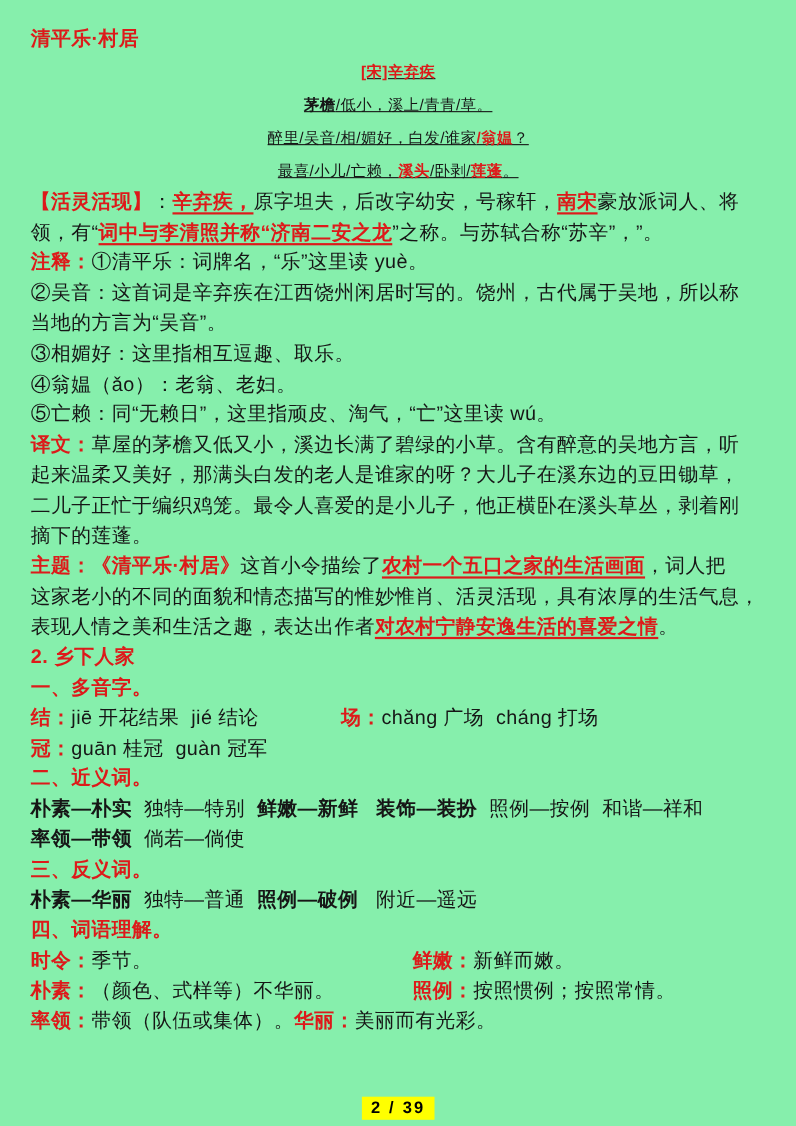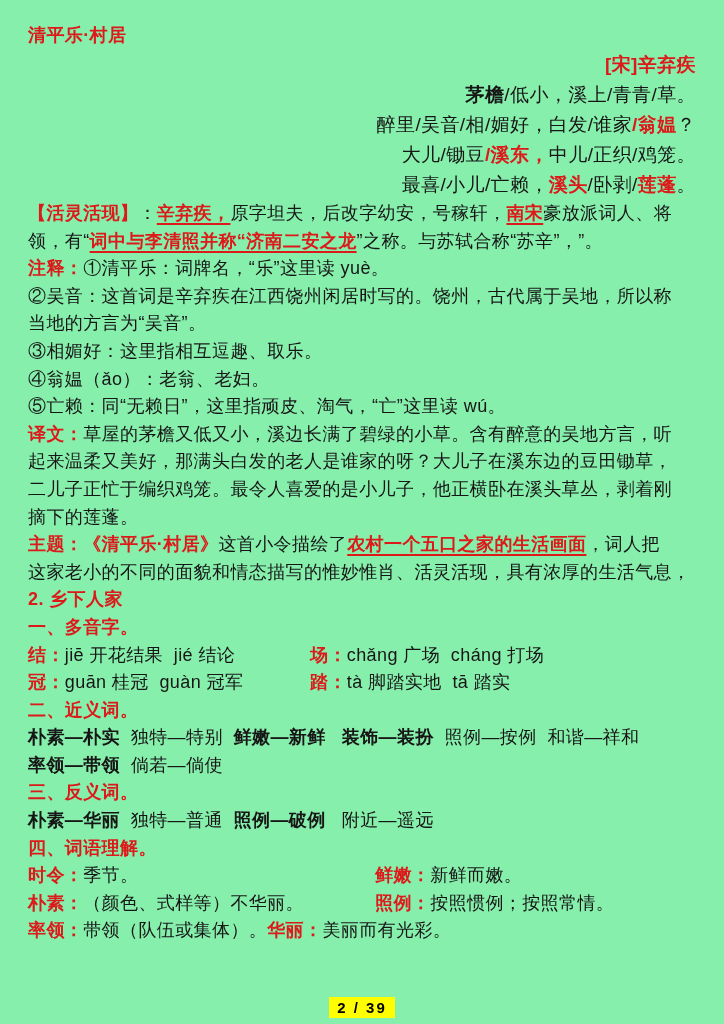--- a/index.html
+++ b/index.html
@@ -6,21 +6,21 @@
   html, body { margin: 0; padding: 0; background: #ffffff; }
   .page {
     width: 724px; height: 1024px; box-sizing: border-box;
     background: #86efac; position: relative; overflow: hidden;
     padding: 20px 28px 0 28px;
     font-family: "Liberation Sans", sans-serif;
     color: #161616; font-size: 18px;
   }
   .line { line-height: 27.6px; white-space: pre-wrap; letter-spacing: 0.4px; }
   .title-line { line-height: 30px; font-size: 18px; }
-  .poem-block .line { line-height: 30px; text-align: right; font-size: 19px; }
+  .poem-block .line { line-height: 30px; text-align: center; font-size: 14px; text-decoration: underline; }
   .red { color: var(--red); }
   .bold { font-weight: 700; }
   .underline { text-decoration: underline; text-decoration-thickness: 2px; text-underline-offset: 4px; }
   .row2 { display: flex; }
   .row2 .col-left { width: 282px; flex: 0 0 282px; }
   .row2.defs .col-left { width: 347px; flex: 0 0 347px; }
   .footer {
     position: absolute; left: 0; right: 0; bottom: 6px; text-align: center;
   }
   .page-badge {
@@ -32,52 +32,51 @@
 <body>
 
 <div class="page">
 
   <div class="line title-line"><span class="red bold">清平乐·村居</span></div>
 
   <div class="poem-block">
     <div class="line"><span class="red bold">[宋]辛弃疾</span></div>
     <div class="line"><span class="bold">茅檐</span><span class="">/低小，溪上/青青/草。</span></div>
     <div class="line"><span class="">醉里/吴音/相/媚好，白发/谁家</span><span class="red bold">/翁媪</span><span class="">？</span></div>
-    <div class="line"><span class="">大儿/锄豆</span><span class="red bold">/溪东，</span><span class="">中儿/正织/鸡笼。</span></div>
     <div class="line"><span class="">最喜/小儿/亡赖，</span><span class="red bold">溪头</span><span class="">/卧剥/</span><span class="red bold">莲蓬</span><span class="">。</span></div>
   </div>
 
   <div class="line"><span class="red bold">【活灵活现】</span><span class="">：</span><span class="red bold underline">辛弃疾，</span><span class="">原字坦夫，后改字幼安，号稼轩，</span><span class="red bold underline">南宋</span><span class="">豪放派词人、将</span></div>
   <div class="line"><span class="">领，有“</span><span class="red bold underline">词中与李清照并称“济南二安之龙</span><span class="">”之称。与苏轼合称“苏辛”，”。</span></div>
 
   <div class="line"><span class="red bold">注释：</span><span class="">①清平乐：词牌名，“乐”这里读 yuè。</span></div>
   <div class="line"><span class="">②吴音：这首词是辛弃疾在江西饶州闲居时写的。饶州，古代属于吴地，所以称</span></div>
   <div class="line"><span class="">当地的方言为“吴音”。</span></div>
   <div class="line"><span class="">③相媚好：这里指相互逗趣、取乐。</span></div>
   <div class="line"><span class="">④翁媪（ǎo）：老翁、老妇。</span></div>
   <div class="line"><span class="">⑤亡赖：同“无赖日”，这里指顽皮、淘气，“亡”这里读 wú。</span></div>
 
   <div class="line"><span class="red bold">译文：</span><span class="">草屋的茅檐又低又小，溪边长满了碧绿的小草。含有醉意的吴地方言，听</span></div>
   <div class="line"><span class="">起来温柔又美好，那满头白发的老人是谁家的呀？大儿子在溪东边的豆田锄草，</span></div>
   <div class="line"><span class="">二儿子正忙于编织鸡笼。最令人喜爱的是小儿子，他正横卧在溪头草丛，剥着刚</span></div>
   <div class="line"><span class="">摘下的莲蓬。</span></div>
 
   <div class="line"><span class="red bold">主题：</span><span class="red bold">《清平乐·村居》</span><span class="">这首小令描绘了</span><span class="red bold underline">农村一个五口之家的生活画面</span><span class="">，词人把</span></div>
   <div class="line"><span class="">这家老小的不同的面貌和情态描写的惟妙惟肖、活灵活现，具有浓厚的生活气息，</span></div>
+  <div class="line"><span class="">表现人情之美和生活之趣，表达出作者</span><span class="red bold underline">对农村宁静安逸生活的喜爱之情</span><span class="">。</span></div>
 
   <div class="line"><span class="red bold">2. 乡下人家</span></div>
 
   <div class="line"><span class="red bold">一、多音字。</span></div>
   <div class="row2">
     <div class="line col-left"><span class="red bold">结：</span><span class="">jiē 开花结果  jié 结论</span></div>
     <div class="line"><span class="red bold">场：</span><span class="">chǎng 广场  cháng 打场</span></div>
   </div>
   <div class="row2">
     <div class="line col-left"><span class="red bold">冠：</span><span class="">guān 桂冠  guàn 冠军</span></div>
-    <div class="line"><span class="red bold">踏：</span><span class="">tà 脚踏实地  tā 踏实</span></div>
   </div>
 
   <div class="line"><span class="red bold">二、近义词。</span></div>
   <div class="line"><span class="bold">朴素—朴实</span><span class="">  独特—特别  </span><span class="bold">鲜嫩—新鲜</span><span class="">   </span><span class="bold">装饰—装扮</span><span class="">  照例—按例  和谐—祥和</span></div>
   <div class="line"><span class="bold">率领—带领</span><span class="">  倘若—倘使</span></div>
 
   <div class="line"><span class="red bold">三、反义词。</span></div>
   <div class="line"><span class="bold">朴素—华丽</span><span class="">  独特—普通  </span><span class="bold">照例—破例</span><span class="">   附近—遥远</span></div>
 
   <div class="line"><span class="red bold">四、词语理解。</span></div>

